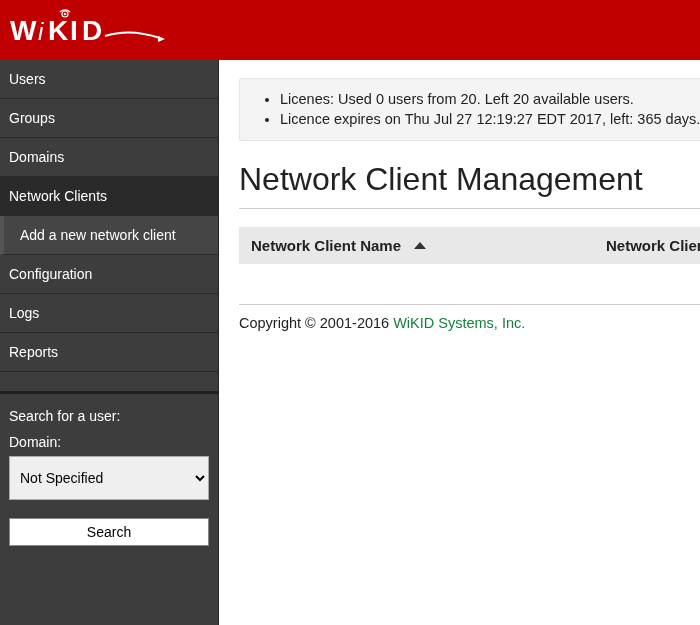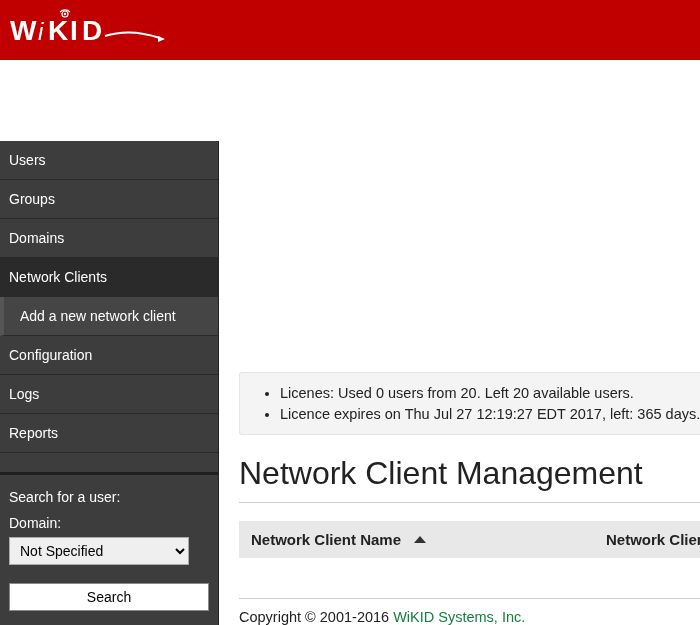--- a/index.html
+++ b/index.html
@@ -1,28 +1,28 @@
 <!DOCTYPE html>
 <html><head>
 <meta charset="utf-8">
 <style>
   * { box-sizing: border-box; margin: 0; padding: 0; }
   body { font-family: Arial, Helvetica, sans-serif; width: 700px; height: 625px; overflow: hidden; background: #fff; }
   .header { background: #c00000; height: 60px; display: flex; align-items: center; padding-left: 10px; }
   .logo { color: #fff; }
-  .container { display: flex; height: 565px; align-items: flex-end; }
+  .container { display: flex; height: 565px; }
   .sidebar { width: 239px; background: #3d3d3d; color: #fff; display: flex; flex-direction: column; border-right: 1px solid #222; }
   .nav { display: flex; flex-direction: column; }
   .nav-item { padding: 11px 9px; border-bottom: 1px solid #2a2a2a; font-size: 14px; cursor: pointer; }
   .nav-item.active { background: #2a2a2a; }
   .nav-sub { padding: 11px 9px 11px 16px; font-size: 14px; background: #454545; border-bottom: 1px solid #2a2a2a; border-left: 4px solid #555; cursor: pointer; }
   .searchbox { padding: 14px 9px; border-top: 3px solid #1f1f1f; margin-top: 19px; }
   .searchbox label { font-size: 14px; display: block; margin-bottom: 6px; }
   .searchbox input[type="text"] { width: 200px; padding: 6px 8px; font-size: 14px; border: 1px solid #aaa; border-radius: 2px; }
-  .searchbox select { width: 180px; padding: 4px 6px; font-size: 14px; border: 1px solid #aaa; background: #efefef; margin-bottom: 18px; }
+  .searchbox select { width: 200px; padding: 12px 6px; font-size: 14px; border: 1px solid #aaa; background: #efefef; margin-bottom: 18px; }
   .searchbox .domain-label { margin-top: 10px; }
   .search-btn { width: 200px; padding: 5px 0; font-size: 14px; background: #fff; border: 1px solid #888; border-radius: 0; cursor: pointer; }
   .main { flex: 1; padding: 18px 0 0 20px; background: #fff; }
   .notice { background: #f4f4f4; border: 1px solid #e4e4e4; padding: 10px 18px 10px 0; border-radius: 3px 0 0 3px; margin-bottom: 20px; border-right: none; }
   .notice ul { list-style: disc; padding-left: 40px; }
   .notice li { font-size: 14.5px; line-height: 1.4; color: #222; white-space: nowrap; }
   h1 { font-size: 32px; font-weight: 400; color: #222; margin-bottom: 10px; }
   .divider { border: none; border-top: 1px solid #ccc; margin: 0 0 18px 0; }
   .table-head { background: #e8e8e8; display: flex; padding: 10px 12px; font-weight: bold; font-size: 15px; color: #222; }
   .col1 { flex: 0 0 355px; display: flex; align-items: center; gap: 12px; cursor: pointer; }

